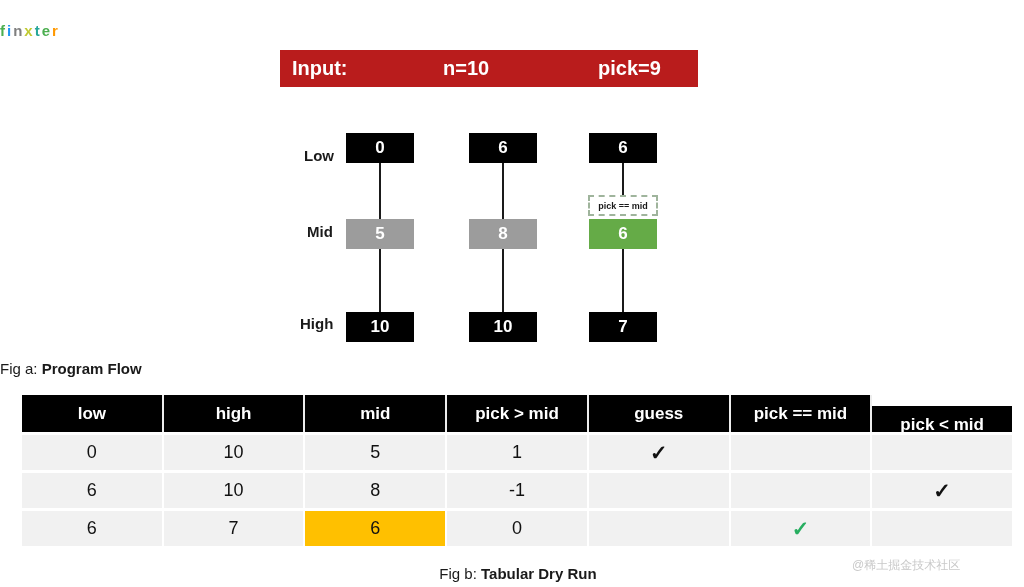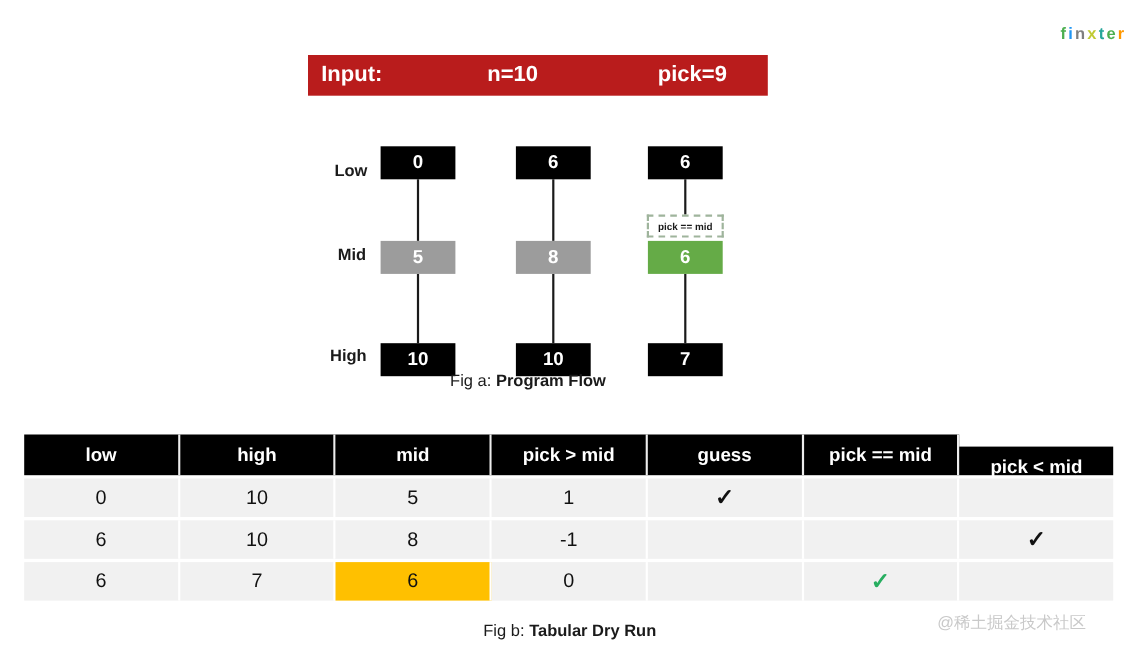--- a/index.html
+++ b/index.html
@@ -1,20 +1,20 @@
 <!DOCTYPE html>
 <html><head>
 <meta charset="utf-8">
 <style>
   html,body{margin:0;padding:0;background:#fff;}
   .page{position:relative;width:1024px;height:587px;background:#ffffff;overflow:hidden;
         font-family:"Liberation Sans",sans-serif;}
 
   
-  .logo{position:absolute;top:22px;left:0;right:0;text-align:right;
+  .logo{position:absolute;top:22px;left:0;right:0;text-align:left;
         font-weight:bold;font-size:15px;letter-spacing:2px;}
   .lg0{color:#4CAF50}.lg1{color:#2196F3}.lg2{color:#7F7F7F}.lg3{color:#C0CA33}
   .lg4{color:#26A69A}.lg5{color:#4CAF50}.lg6{color:#FF9800}
 
   
   .input-bar{position:absolute;left:280px;top:50px;width:418px;height:37px;background:#b91c1c;}
   .input-bar span{position:absolute;top:0;line-height:37px;color:#fff;font-weight:bold;font-size:20px;}
   .ib-label{left:12px}.ib-n{left:163px}.ib-pick{left:318px}
 
   
@@ -34,38 +34,38 @@
   .v2a{left:502px;top:163px;height:56px}.v2b{left:502px;top:249px;height:63px}
   .v3a{left:622px;top:163px;height:33px}.v3b{left:622px;top:249px;height:63px}
 
   .annotation{position:absolute;left:588px;top:195px;width:70px;height:21px;line-height:18px;
         box-sizing:border-box;background:#fff;border:2px dashed #9FB49C;
         font-size:9px;font-weight:bold;color:#1a1a1a;text-align:center;}
 
   
   .caption{position:absolute;font-size:15px;color:#1a1a1a;}
   .caption b{font-weight:bold;}
-  .caption-a{left:0;width:960px;text-align:center;top:338px;}
+  .caption-a{left:0;width:960px;top:360px;}
   .caption-b{left:0;width:1036px;text-align:center;top:565px;}
 
   
   .dtable{position:absolute;left:22px;top:395px;width:990px;}
   .thead{display:flex;height:37px;}
   .th{flex:1;background:#000;color:#fff;font-weight:bold;font-size:17px;
       text-align:center;line-height:37px;border-right:2px solid #ededed;}
   .th:last-child{border-right:none;margin-top:11px;}
   .trow{display:flex;height:35px;margin-top:3px;}
   .td{flex:1;background:#F1F1F1;color:#111;font-size:18px;text-align:center;
       line-height:35px;border-right:2px solid #fff;}
   .td:last-child{border-right:none;}
   .td.hl{background:#FFC000;}
   .td.check{font-size:21px;font-weight:bold;color:#111;}
   .td.check-green{font-size:21px;font-weight:bold;color:#27AE60;}
 
-  .watermark{position:absolute;left:852px;top:557px;font-size:15px;color:#C9C9C9;}
+  .watermark{position:absolute;left:852px;top:557px;font-size:12px;color:#C9C9C9;}
 </style>
 </head>
 <body>
 
 <div class="page">
 
   <div class="logo">
     <span class="lg0">f</span><span class="lg1">i</span><span class="lg2">n</span><span class="lg3">x</span><span class="lg4">t</span><span class="lg5">e</span><span class="lg6">r</span>
   </div>
 

